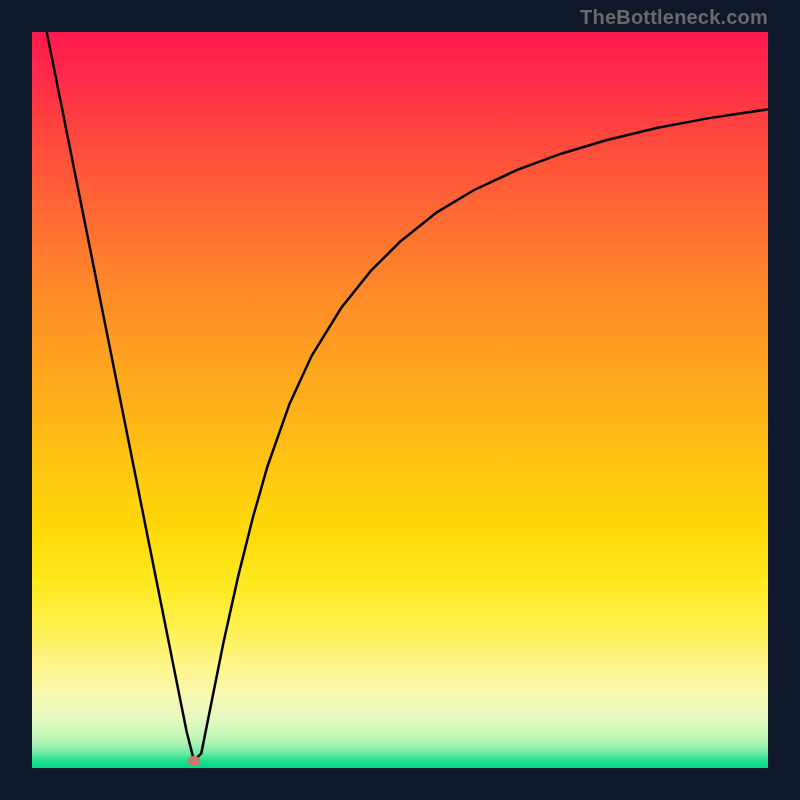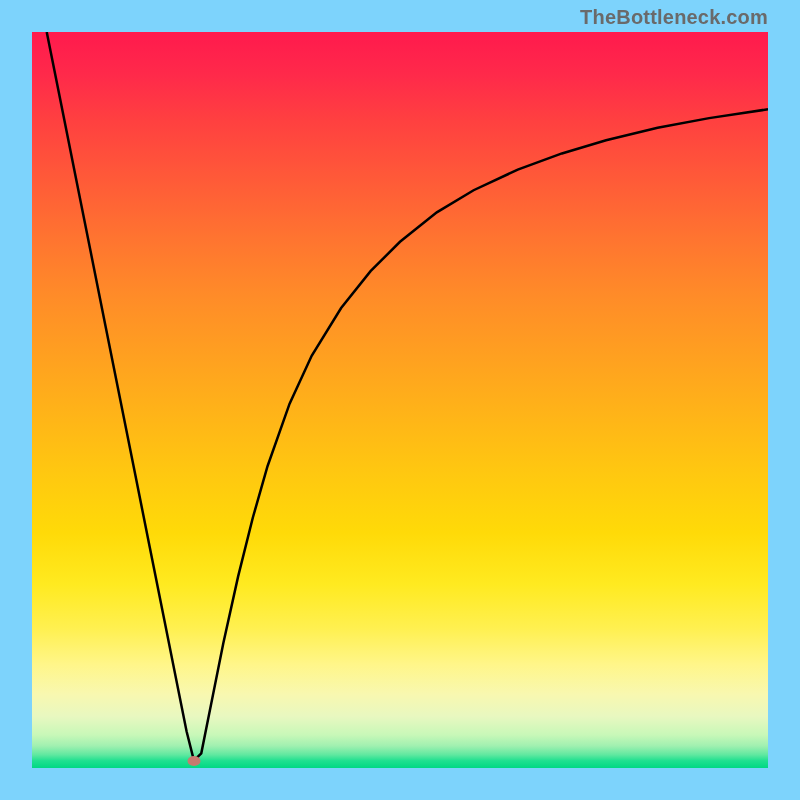--- a/index.html
+++ b/index.html
@@ -6,21 +6,21 @@
     margin: 0;
     padding: 0;
     width: 800px;
     height: 800px;
     overflow: hidden;
   }
   .container {
     position: relative;
     width: 800px;
     height: 800px;
-    background: #7dd3fc;
+    background: #0f172a;
   }
   .plot-area {
     position: absolute;
     left: 32px;
     top: 32px;
     width: 736px;
     height: 736px;
     background: linear-gradient(to bottom,
       #ff1a4d 0%,
       #ff2a4a 6%,

